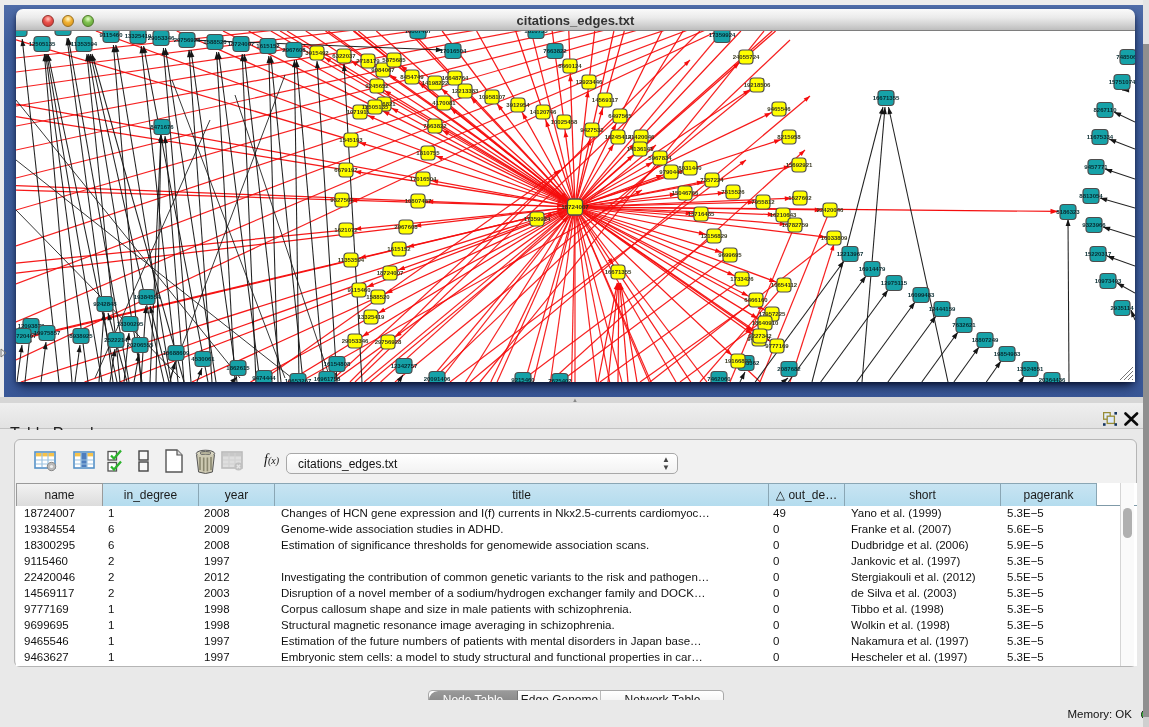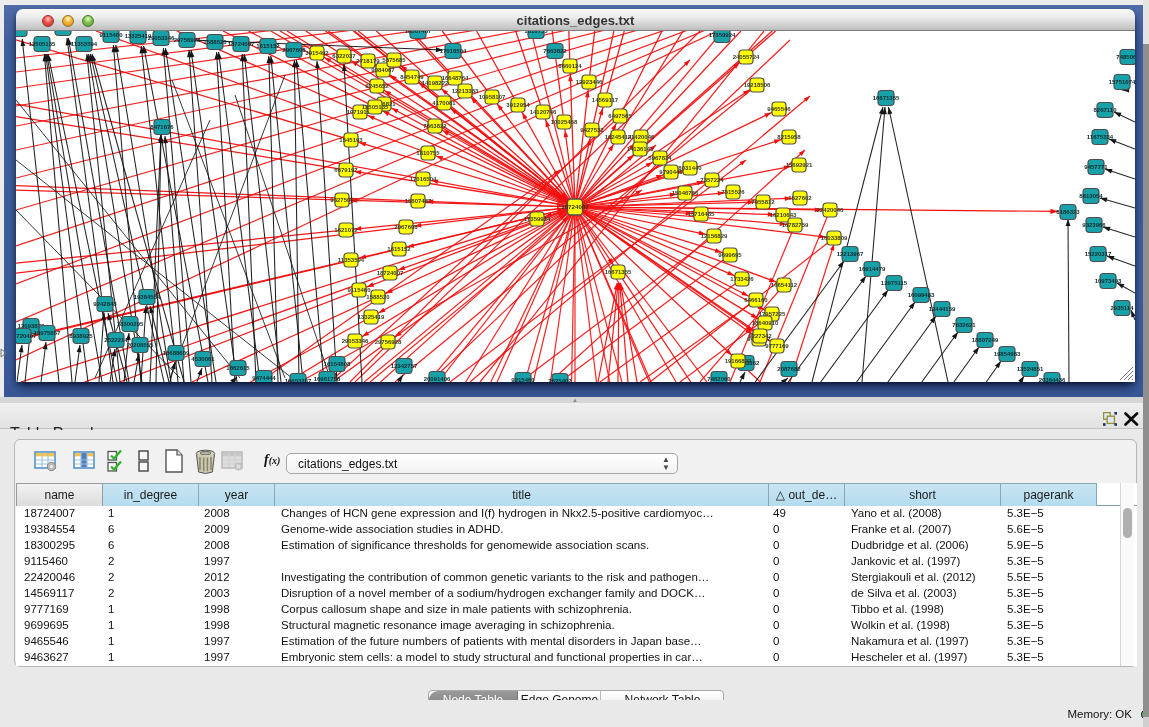--- a/index.html
+++ b/index.html
@@ -38,21 +38,21 @@
 #vsb .thumb{position:absolute;left:2px;top:25px;width:9px;height:30px;border-radius:5px;background:#b0b0b0}
 #tabs{position:absolute;left:428px;top:260px;width:296px;height:20px;border:1px solid #a8a8a8;border-radius:4px;background:linear-gradient(180deg,#ffffff,#ececec);box-shadow:0 1px 0 rgba(255,255,255,.8)}
 #tabs .seg{position:absolute;top:0;height:18px;font-size:12px;text-align:center;padding-top:2px;color:#1a1a1a}
 #tabs .s1{left:0;width:89px;background:linear-gradient(180deg,#9a9a9a,#7e7e7e);border-radius:9px 0 0 9px;color:#fff;border-right:1px solid #777}
 #tabs .s2{left:90px;width:82px;border-right:1px solid #bbb}
 #tabs .s3{left:173px;width:121px}
 #status{position:absolute;left:16px;top:700px;width:1149px;height:27px;background:#e9e9e9}
 #status .m{position:absolute;right:33px;top:8px;font-size:11.5px;color:#111}
 #status .dot{position:absolute;right:13px;top:9px;width:11px;height:11px;border-radius:50%;background:#35c435;border:1.5px solid #1a1a1a}
 .icn{position:absolute;top:5px}
-#fx{font-family:"Liberation Serif",serif;font-style:italic;font-weight:bold;font-size:14px;color:#111}
+#fx{font-family:"Liberation Serif",serif;font-style:italic;font-weight:normal;font-size:14px;color:#111}
 #tpicons{position:absolute;right:9px;top:9px;width:37px;height:15px}
 #leftstrip{position:absolute;left:0;top:0;width:4px;height:400px;background:#ececec}
 #topstrip{position:absolute;left:0;top:0;width:1149px;height:5px;background:#ececec}
 </style></head><body>
 <div id="desk"></div>
 <div id="leftstrip"></div>
 <svg style="position:absolute;left:0;top:348px" width="7" height="10" viewBox="0 0 7 10">
     <path d="M1 1 L6 5 L1 9 Z" fill="none" stroke="#777" stroke-width="1"></path>
   </svg>
 <div id="topstrip"></div>
@@ -819,23 +819,23 @@
         <div class="hc" style="width:76px">△ out_de…</div>
         <div class="hc" style="width:156px">short</div>
         <div class="hc" style="width:96px">pagerank</div>
       </div>
     </div>
     <div id="tbody">
           <div class="tr">
             <div class="c c0">18724007</div>
             <div class="c c1">1</div>
             <div class="c c2">2008</div>
-            <div class="c c3">Changes of HCN gene expression and I(f) hydrogen in Nkx2.5‑positive cardiomyoc…</div>
+            <div class="c c3">Changes of HCN gene expression and I(f) currents in Nkx2.5‑currents cardiomyoc…</div>
             <div class="c c4">49</div>
-            <div class="c c5">Yano et al. (2008)</div>
+            <div class="c c5">Yano et al. (1999)</div>
             <div class="c c6">5.3E−5</div>
           </div>
           <div class="tr">
             <div class="c c0">19384554</div>
             <div class="c c1">6</div>
             <div class="c c2">2009</div>
             <div class="c c3">Genome‑wide association studies in ADHD.</div>
             <div class="c c4">0</div>
             <div class="c c5">Franke et al. (2007)</div>
             <div class="c c6">5.6E−5</div>

